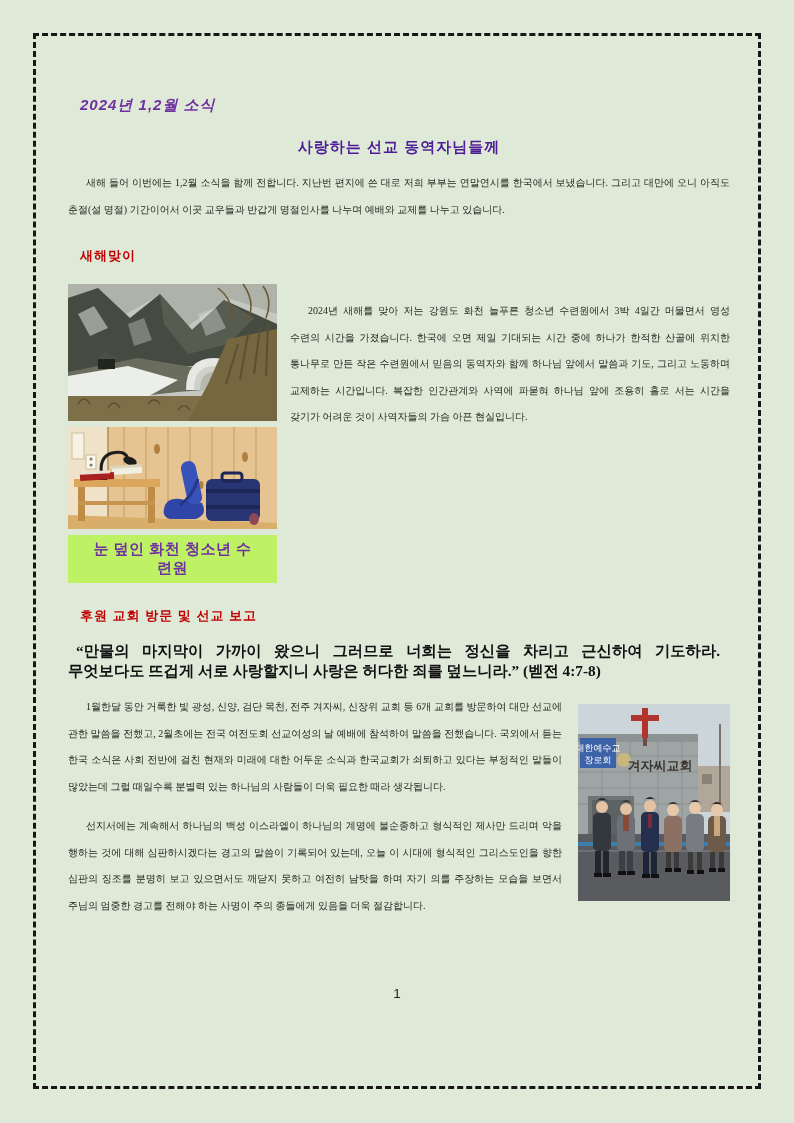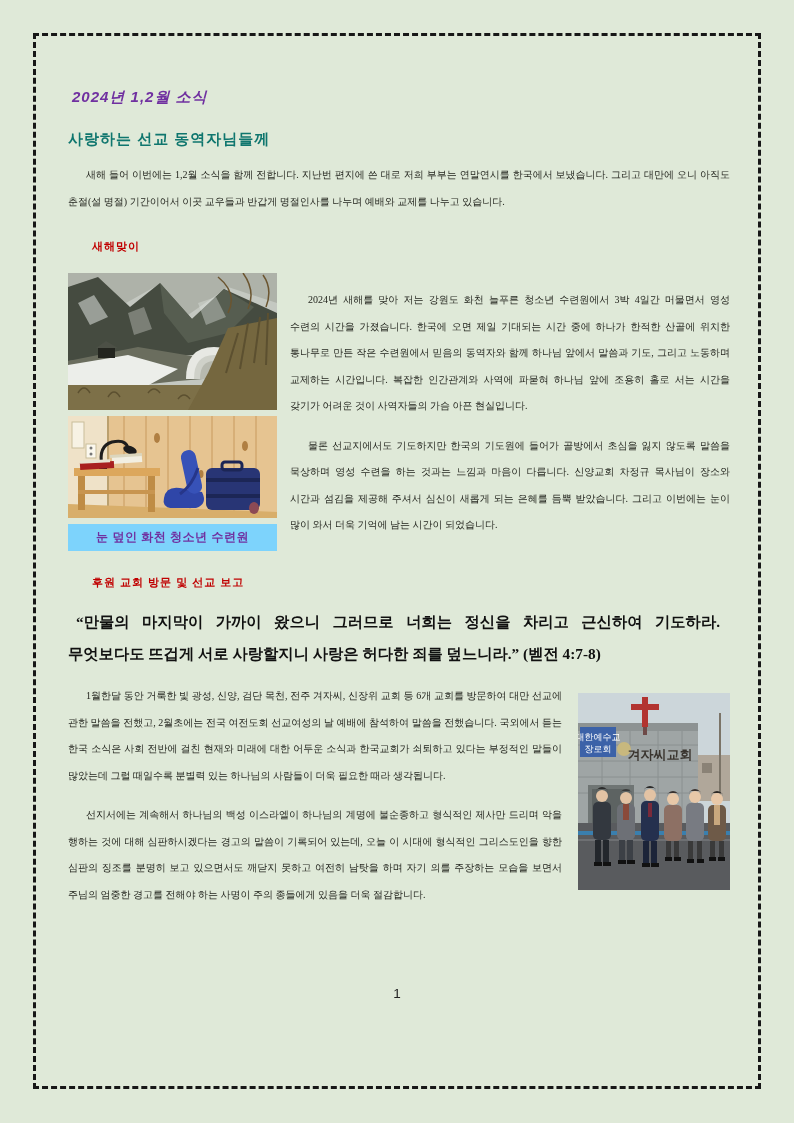--- a/index.html
+++ b/index.html
@@ -13,53 +13,53 @@
   .frame{
     position:absolute;left:33px;top:33px;width:728px;height:1056px;
     border:3px dashed #171717;box-sizing:border-box;
   }
   .content{
     position:absolute;left:68px;top:84px;width:662px;
   }
   .doc-title{
     font-family:"Liberation Sans", sans-serif;
     font-size:15px;font-weight:bold;font-style:italic;
-    color:#7030a0;margin:4px;letter-spacing:1px;
+    color:#7030a0;margin:12px;letter-spacing:1px;
   }
   .greeting{
     font-family:"Liberation Sans", sans-serif;
-    font-size:15px;font-weight:bold;color:#0f766e;
-    margin:23px 0 0 0;letter-spacing:1px;
+    font-size:15px;font-weight:bold;color:#4c1d95;
+    margin:23px 0 0 0;letter-spacing:1px;text-align:center;
   }
   p.body{
     font-size:10px;line-height:26.5px;text-align:justify;
     margin:13px 0 0 0;text-indent:18px;word-break:keep-all;
   }
   h3.section{
     font-family:"Liberation Sans", sans-serif;
-    font-size:11px;font-weight:bold;color:#c00000;
-    margin:24px 0 0 24px;letter-spacing:1px;
+    font-size:13px;font-weight:bold;color:#c00000;
+    margin:24px 0 0 12px;letter-spacing:1px;
   }
   .columns{display:flex;margin-top:19px;}
   .figures{width:209px;flex:none;}
   .coltext{flex:1;margin-left:13px;}
   .coltext p.body:first-child{margin-top:14px;}
   .photo{display:block;background:#ccc;}
   .photo + .photo{margin-top:6px;}
   .caption-box{
-    background:#7dd3fc;margin-top:6px;padding:5px 18px;
+    background:#bef264;margin-top:6px;padding:5px 18px;
     text-align:center;
     font-family:"Liberation Sans", sans-serif;
-    font-size:12px;font-weight:bold;color:#7030a0;
+    font-size:15px;font-weight:bold;color:#7030a0;
     letter-spacing:0.5px;
   }
   .report{margin-top:2px;}
   .report::after{content:"";display:block;clear:both;}
   .quote{
-    font-size:15.3px;line-height:32px;font-weight:bold;color:#101010;
+    font-size:15.3px;line-height:20px;font-weight:bold;color:#101010;
     text-align:justify;margin:16px 10px 0 0;text-indent:8px;word-break:keep-all;
   }
   figure.church-fig{
     float:right;width:152px;margin:12px 0 6px 16px;border-radius:22px;
   }
   figure.church-fig .caption-box{margin-top:12px;}
   .page-number{
     position:absolute;left:33px;top:986px;width:728px;
     text-align:center;font-family:"Liberation Sans", sans-serif;
     font-size:13.5px;color:#222;
@@ -146,21 +146,20 @@
         <rect x="138" y="78" width="54" height="4" fill="#1c2656"></rect>
         <rect x="154" y="46" width="20" height="8" rx="3" fill="none" stroke="#1c2656" stroke-width="3"></rect>
         <ellipse cx="186" cy="92" rx="5" ry="6" fill="#8c4a55"></ellipse>
       </svg>
 
       <div class="caption-box">눈 덮인 화천 청소년 수련원</div>
     </div>
 
     <div class="coltext">
       <p class="body">2024년 새해를 맞아 저는 강원도 화천 늘푸른 청소년 수련원에서 3박 4일간 머물면서 영성 수련의 시간을 가졌습니다. 한국에 오면 제일 기대되는 시간 중에 하나가 한적한 산골에 위치한 통나무로 만든 작은 수련원에서 믿음의 동역자와 함께 하나님 앞에서 말씀과 기도, 그리고 노동하며 교제하는 시간입니다. 복잡한 인간관계와 사역에 파묻혀 하나님 앞에 조용히 홀로 서는 시간을 갖기가 어려운 것이 사역자들의 가슴 아픈 현실입니다.</p>
-      <p class="body">물론 선교지에서도 기도하지만 한국의 기도원에 들어가 골방에서 초심을 잃지 않도록 말씀을 묵상하며 영성 수련을 하는 것과는 느낌과 마음이 다릅니다. 신양교회 차정규 목사님이 장소와 시간과 섬김을 제공해 주셔서 심신이 새롭게 되는 은혜를 듬뿍 받았습니다. 그리고 이번에는 눈이 많이 와서 더욱 기억에 남는 시간이 되었습니다.</p>
     </div>
   </div>
 
   <h3 class="section">후원 교회 방문 및 선교 보고</h3>
 
   <p class="quote">“만물의 마지막이 가까이 왔으니 그러므로 너희는 정신을 차리고 근신하여 기도하라. 무엇보다도 뜨겁게 서로 사랑할지니 사랑은 허다한 죄를 덮느니라.” (벧전 4:7-8)</p>
 
   <div class="report">
     <figure class="church-fig" style="margin-top:10px;">
 

